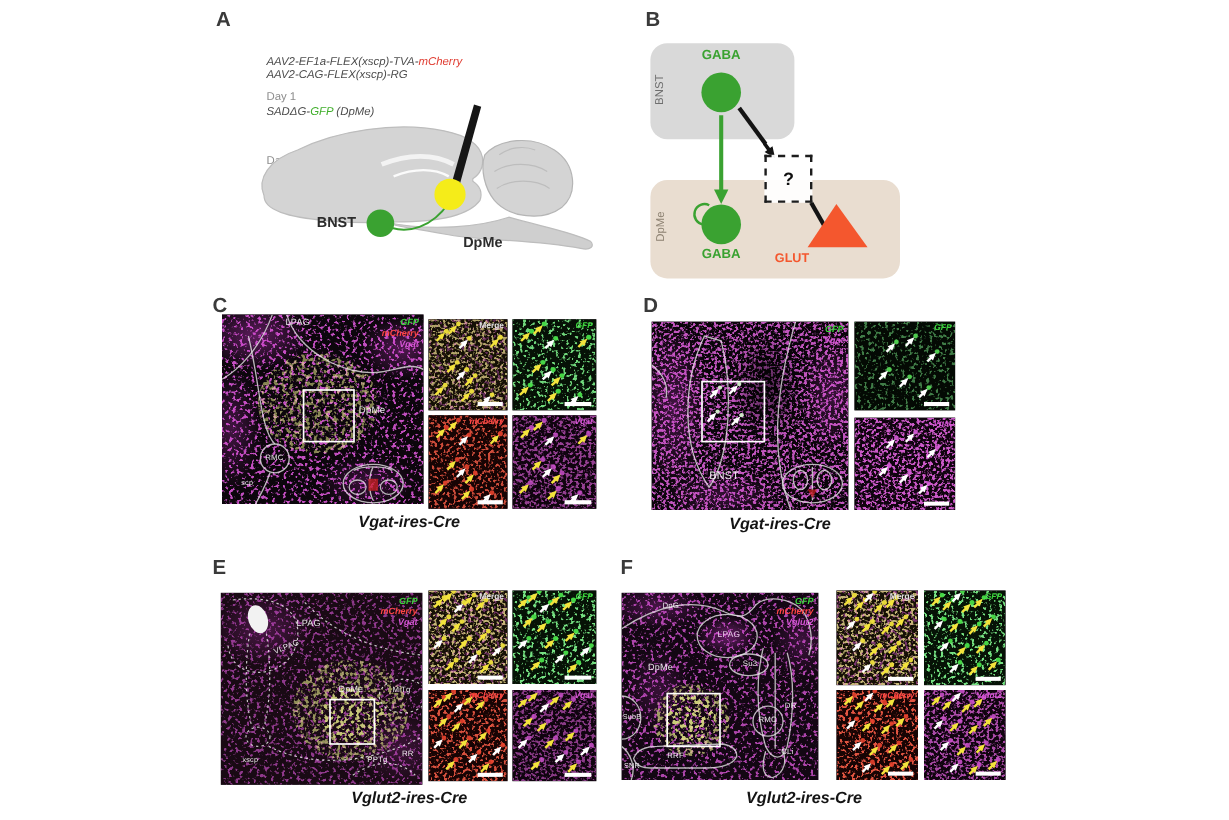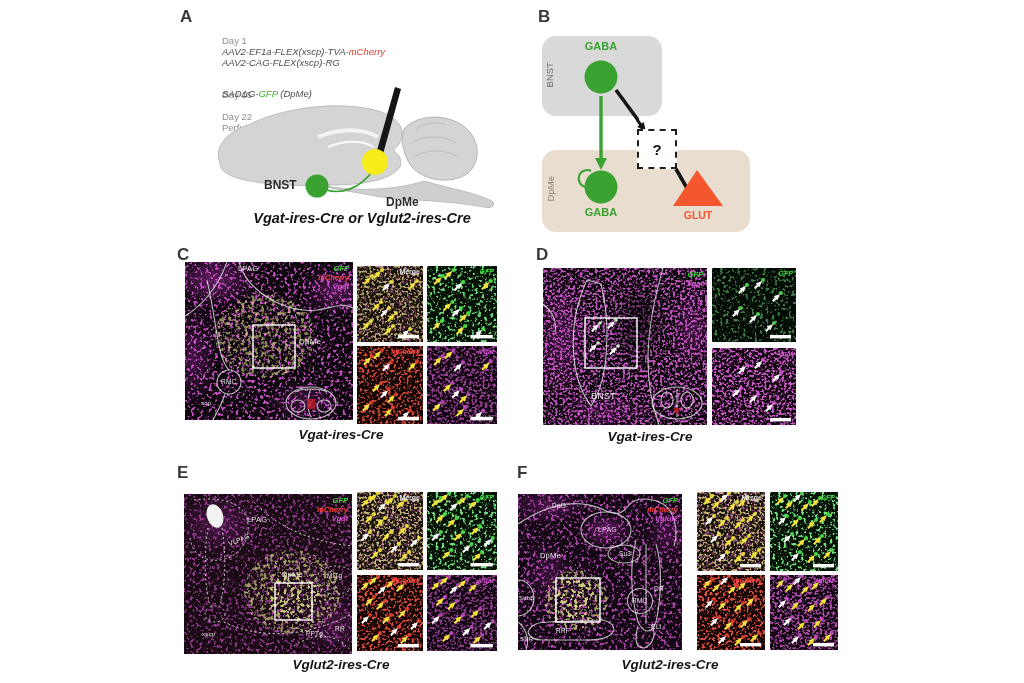--- a/index.html
+++ b/index.html
@@ -1,20 +1,20 @@
 <!DOCTYPE html>
 <html><head>
 <meta charset="utf-8">
 <style>
   html,body{margin:0;padding:0;background:#fff;}
   .fig{position:relative;width:1024px;height:683px;background:#ffffff;overflow:hidden;
        font-family:"Liberation Sans",sans-serif;}
   .pl{position:absolute;font-size:17px;font-weight:700;color:#3a3a3a;line-height:1;}
   .atext{position:absolute;left:222px;font-size:9.5px;line-height:1;white-space:nowrap;}
-  .dayhd{color:#8d8d8d;}
+  .dayhd{color:#8d8d8d;margin-top:40px;}
   .virus{color:#4d4d4d;font-style:italic;}
   .cap{position:absolute;transform:translateX(-50%);font-size:13.5px;font-weight:700;
        font-style:italic;color:#141414;white-space:nowrap;line-height:1;}
   .micro{position:absolute;overflow:hidden;background:#0b060b;}
   .micro svg{position:absolute;left:0;top:0;width:100%;height:100%;}
   .rl{position:absolute;font-size:7px;line-height:1;color:rgba(243,243,243,.95);
       letter-spacing:.2px;white-space:nowrap;}
   .chl{position:absolute;right:4px;font-size:7.5px;font-weight:700;font-style:italic;
        line-height:1;text-align:right;white-space:nowrap;}
   .slab{position:absolute;right:3px;top:2px;font-size:7px;font-weight:700;line-height:1;
@@ -206,21 +206,20 @@
     <path d="M120,100 C160,108 200,104 224,96 C252,104 276,108 292,116 C296,120 292,124 284,122 C240,114 200,116 170,110 C150,106 130,104 120,100 Z" fill="#cfcfcf" stroke="#bdbdbd" stroke-width="1"></path>
     <path d="M118,52 C140,43 162,43 178,52" fill="none" stroke="#f6f6f6" stroke-width="4" opacity=".9"></path>
     <path d="M128,62 C145,55 162,55 174,62" fill="none" stroke="#ffffff" stroke-width="2" opacity=".9"></path>
     <path d="M117,101 C140,114 162,102 174,84" fill="none" stroke="#3aa231" stroke-width="1.6"></path>
     <polygon points="195,2 201,4 180,80 174,76" fill="#161616"></polygon>
     <circle cx="175" cy="77" r="13" fill="#f5ec19"></circle>
     <circle cx="117" cy="101" r="11.5" fill="#3aa231"></circle>
   </svg>
   <div class="ablabel" style="left:264px;top:179px">BNST</div>
   <div class="ablabel" style="left:386px;top:196px">DpMe</div>
-  <div class="cap" style="left:362px;top:211px;font-size:14.5px">Vgat-ires-Cre or Vglut2-ires-Cre</div>
 
   <div class="pl" style="left:538px;top:8px">B</div>
   <div style="position:absolute;left:542px;top:36px;width:120px;height:80px;background:#d9d9d9;border-radius:14px"></div>
   <div style="position:absolute;left:542px;top:150px;width:208px;height:82px;background:#e9ddd0;border-radius:14px"></div>
   <div class="vlab" style="left:535px;top:70px;width:30px">BNST</div>
   <div class="vlab" style="left:536px;top:184px;width:30px;color:#8d8272">DpMe</div>
 
   <svg style="position:absolute;left:540px;top:30px;width:312px;height:210px" viewBox="0 0 312 210">
     <line x1="61" y1="66" x2="61" y2="130" stroke="#3aa231" stroke-width="3.4"></line>
     <polygon points="55,128 67,128 61,140" fill="#3aa231"></polygon>
@@ -232,21 +231,21 @@
     <use href="#arr" transform="translate(48,158) rotate(25) scale(.8)" fill="#3aa231"></use>
     <circle cx="61" cy="47" r="16.5" fill="#3aa231"></circle>
     <circle cx="61" cy="157" r="16.5" fill="#3aa231"></circle>
     <polygon points="157,140 133,176 183,176" fill="#f4572e"></polygon>
   </svg>
   <div class="qbox" style="left:637px;top:129px;width:36px;height:36px">
       <span>?</span>
     </div>
   <div class="blab" style="left:601px;top:41px;font-size:11px;color:#3aa231">GABA</div>
   <div class="blab" style="left:601px;top:207px;font-size:11px;color:#3aa231">GABA</div>
-  <div class="blab" style="left:698px;top:210px;font-size:10.5px;color:#f4572e">GLUT</div>
+  <div class="blab" style="left:660px;top:210px;font-size:10.5px;color:#f4572e">GLUT</div>
 
   <div class="pl" style="left:177px;top:246px">C</div>
   <div class="micro" style="left:185px;top:262px;width:168px;height:158px">
     <svg viewBox="0 0 168 158" preserveAspectRatio="none">
       <rect width="168" height="158" fill="#0c060c"></rect>
       <rect width="168" height="158" filter="url(#sp-mag)" opacity=".8"></rect>
       <ellipse cx="28" cy="18" rx="45" ry="28" fill="url(#rg-mag)" opacity=".75"></ellipse>
       <ellipse cx="150" cy="28" rx="34" ry="26" fill="url(#rg-mag)" opacity=".65"></ellipse>
       <ellipse cx="8" cy="95" rx="24" ry="50" fill="url(#rg-mag)" opacity=".5"></ellipse>
       <ellipse cx="120" cy="140" rx="40" ry="22" fill="url(#rg-mag)" opacity=".4"></ellipse>

